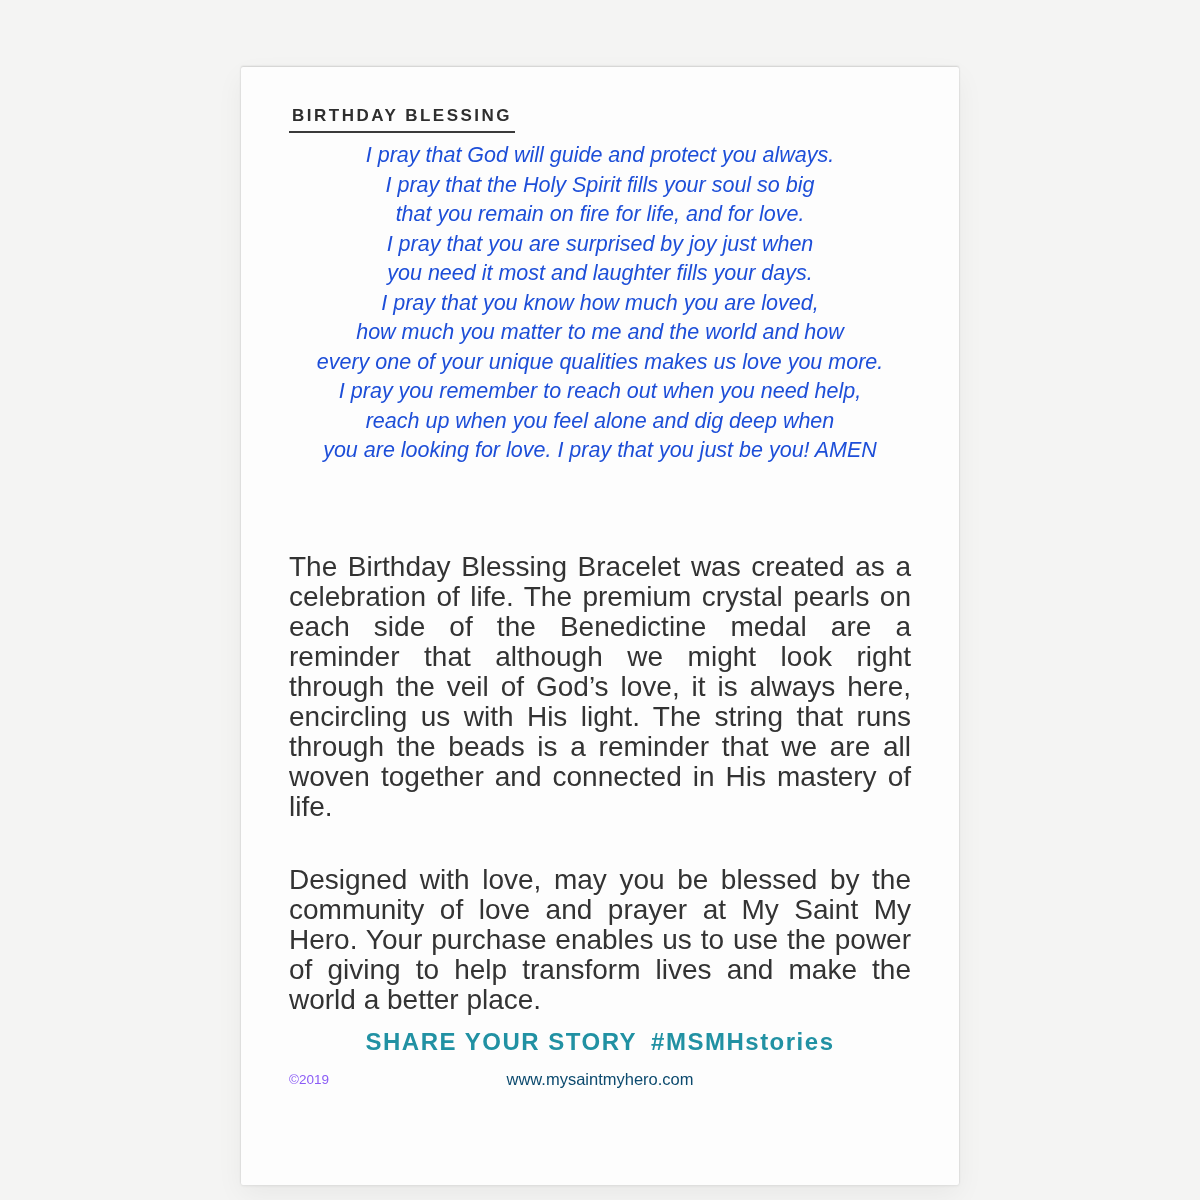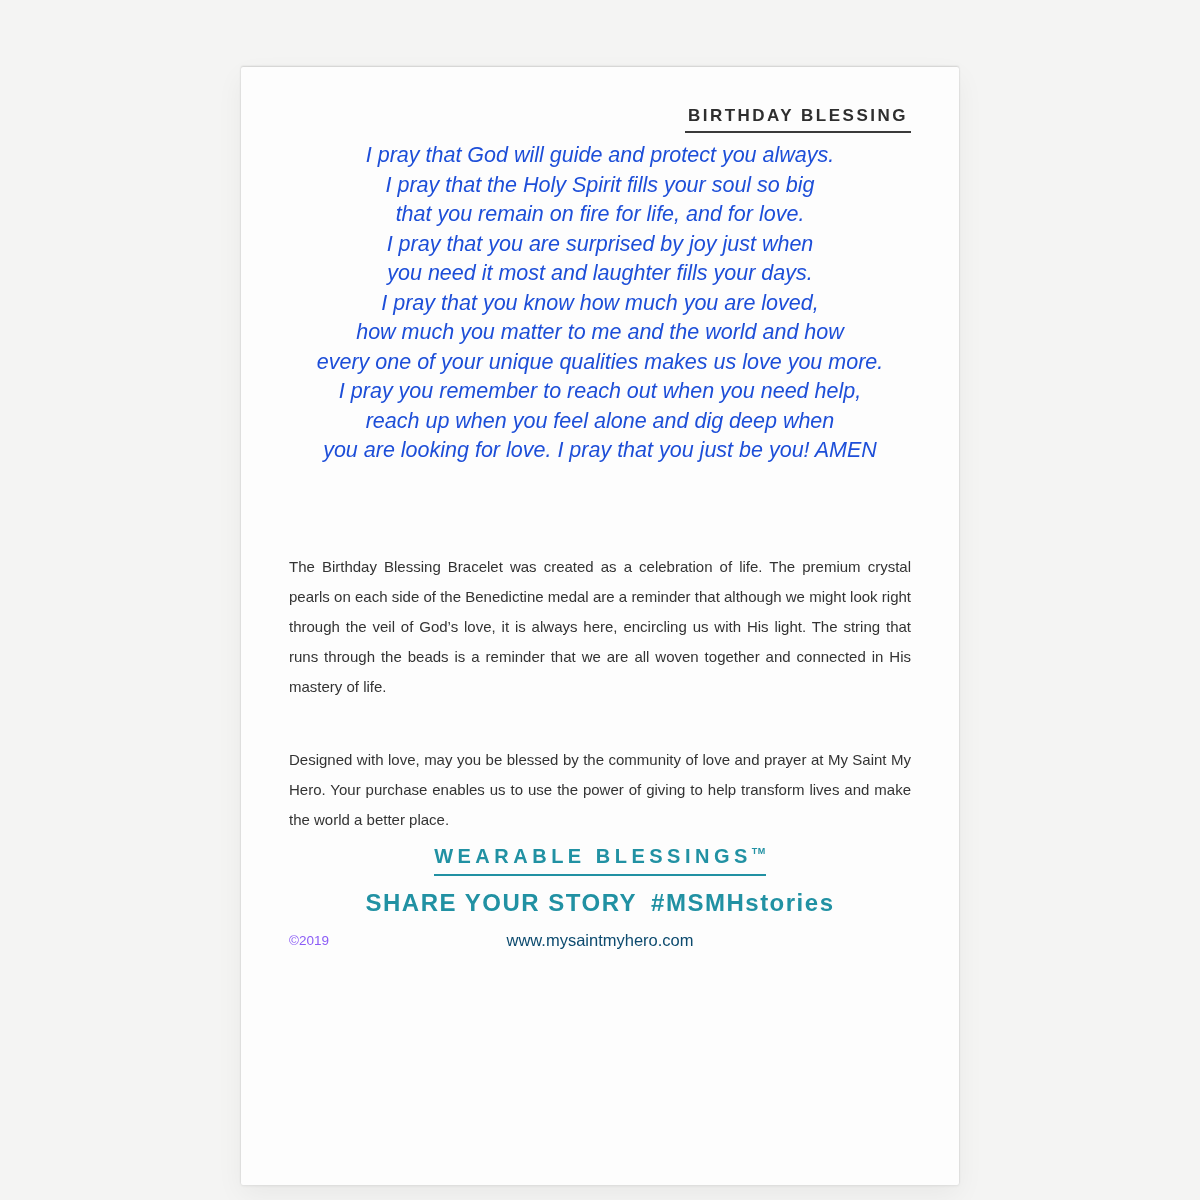--- a/index.html
+++ b/index.html
@@ -17,21 +17,21 @@
     width: 718px;
     height: 1118px;
     margin: 67px auto 0;
     padding: 39px 48px 0;
     background: #fdfdfd;
     border-radius: 2px;
     box-shadow: 0 -1px 2px rgba(0,0,0,0.14),
                 0 1px 3px rgba(0,0,0,0.07),
                 0 10px 28px rgba(0,0,0,0.05);
   }
-  .title-wrap { text-align: right; }
+  .title-wrap { text-align: left; }
   .card-title {
     display: inline-block;
     margin: 0;
     font-size: 17px;
     font-weight: bold;
     letter-spacing: 2.5px;
     color: #2e2e2e;
     padding: 0 3px 5px;
     border-bottom: 2px solid #3a3a3a;
   }
@@ -39,21 +39,21 @@
     margin-top: 8px;
     font-style: italic;
     font-size: 21.5px;
     line-height: 29.5px;
     color: #1d4ed8;
     text-align: center;
     white-space: pre-line;
   }
   .para {
     margin: 0;
-    font-size: 15px;
+    font-size: 28px;
     line-height: 30px;
     color: #333333;
     text-align: justify;
   }
   .para-1 { margin-top: 86px; }
   .para-2 { margin-top: 9px; }
   .para-3 { margin-top: 43px; }
   .brand { margin-top: 10px; text-align: center; }
   .wearable {
     display: inline-block;
@@ -118,23 +118,20 @@
 every one of your unique qualities makes us love you more.
 I pray you remember to reach out when you need help,
 reach up when you feel alone and dig deep when
 you are looking for love. I pray that you just be you! AMEN</div>
 
   <p class="para para-1">The Birthday Blessing Bracelet was created as a celebration of life. The premium crystal pearls on each side of the Benedictine medal are a reminder that although we might look right through the veil of God’s love, it is always here, encircling us with His light. The string that runs through the beads is a reminder that we are all woven together and connected in His mastery of life.</p>
 
 
   <p class="para para-3">Designed with love, may you be blessed by the community of love and prayer at My Saint My Hero. Your purchase enables us to use the power of giving to help transform lives and make the world a better place.</p>
 
-  <div class="brand">
-    <span class="wearable"><span>WEARABLE BLESSINGS</span><span class="tm">TM</span></span>
-  </div>
 
   <div class="tagline">
     <span>SHARE YOUR STORY</span><span class="hashtag">#MSMHstories</span>
   </div>
 
   <div class="footer">
     <span class="copyright">©2019</span>
     <span class="website">www.mysaintmyhero.com</span>
   </div>
 

